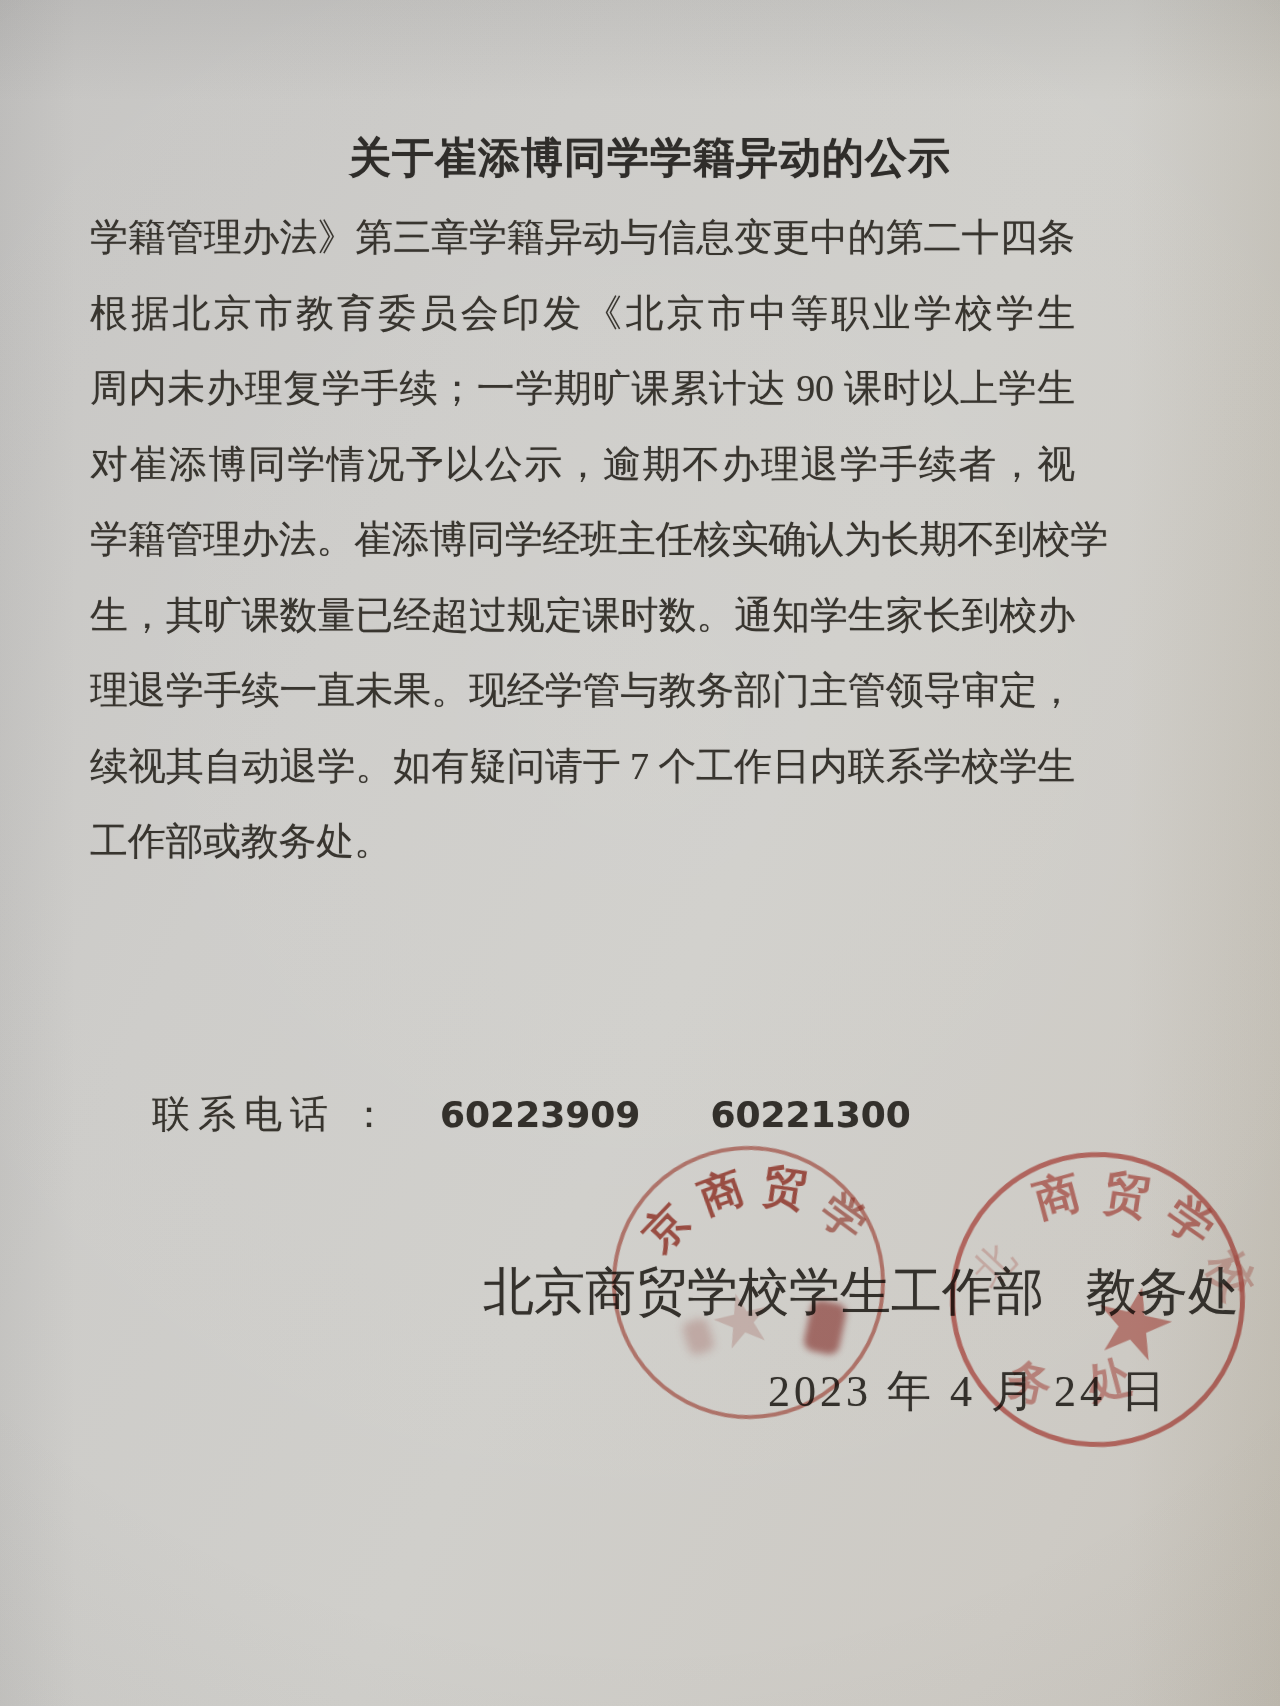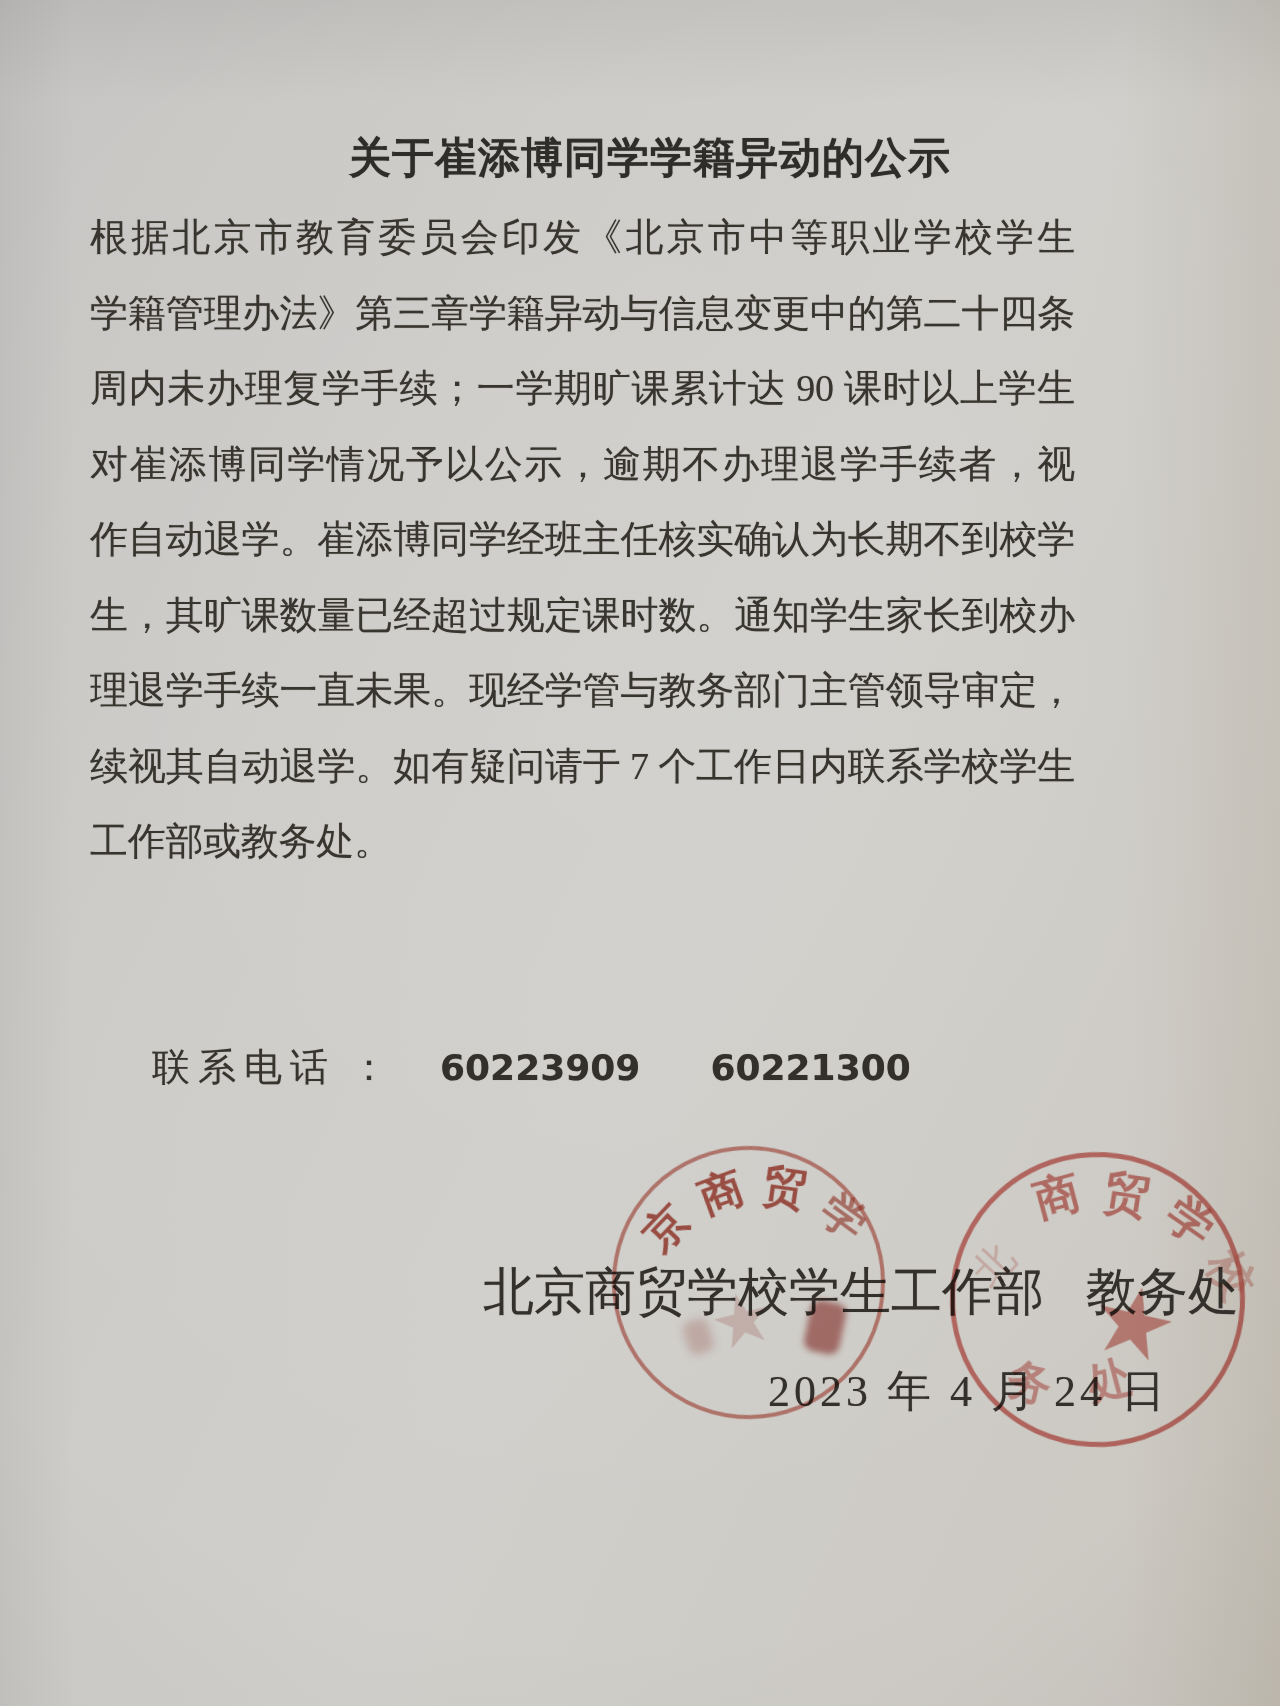--- a/index.html
+++ b/index.html
@@ -23,21 +23,21 @@
     color:#2f2d2a;text-shadow:0 0 1px rgba(47,45,42,0.45);padding-left:10px;
   }
   .body-block{position:absolute;left:90px;top:200px;width:985px;}
   .line{
     width:985px;font-size:38px;line-height:75.5px;letter-spacing:-0.3px;
     color:#38352f;text-align:justify;text-align-last:justify;
     text-shadow:0 0 1px rgba(56,53,47,0.4);white-space:nowrap;
   }
   .line.last{text-align-last:left;white-space:normal;}
   .phone-row{
-    position:absolute;left:152px;top:1042px;font-size:38px;color:#37342e;
+    position:absolute;left:152px;top:1089px;font-size:38px;color:#37342e;
     text-shadow:0 0 1px rgba(56,53,47,0.4);
   }
   .phone-row .lbl{letter-spacing:8px;}
   .phone-row .colon{margin-left:14px;}
   .phone-row .num{font-family:"DejaVu Sans","Liberation Sans",sans-serif;font-size:36px;font-weight:600;color:#33302b;}
   .phone-row .n1{margin-left:52px;}
   .phone-row .n2{margin-left:70px;}
   .signature{
     position:absolute;left:483px;top:1258px;font-size:51px;color:#34312c;
     text-shadow:0 0 1px rgba(52,49,44,0.4);white-space:nowrap;
@@ -81,25 +81,25 @@
 </style>
 </head>
 <body>
 
 <div class="photo">
   <div class="shade"></div>
 
   <h1 class="title">关于崔添博同学学籍异动的公示</h1>
 
   <div class="body-block">
+    <div class="line">学籍管理办法》第三章学籍异动与信息变更中的第二十四条</div>
     <div class="line">根据北京市教育委员会印发《北京市中等职业学校学生</div>
-    <div class="line">学籍管理办法》第三章学籍异动与信息变更中的第二十四条</div>
     <div class="line">周内未办理复学手续；一学期旷课累计达 90 课时以上学生</div>
     <div class="line">对崔添博同学情况予以公示，逾期不办理退学手续者，视</div>
-    <div class="line">作自动退学。崔添博同学经班主任核实确认为长期不到校学</div>
+    <div class="line">学籍管理办法。崔添博同学经班主任核实确认为长期不到校学</div>
     <div class="line">生，其旷课数量已经超过规定课时数。通知学生家长到校办</div>
     <div class="line">理退学手续一直未果。现经学管与教务部门主管领导审定，</div>
     <div class="line">续视其自动退学。如有疑问请于 7 个工作日内联系学校学生</div>
     <div class="line last">工作部或教务处。</div>
   </div>
 
   <div class="phone-row">
     <span class="lbl">联系电话</span><span class="colon">：</span><span class="num n1">60223909</span><span class="num n2">60221300</span>
   </div>
 

